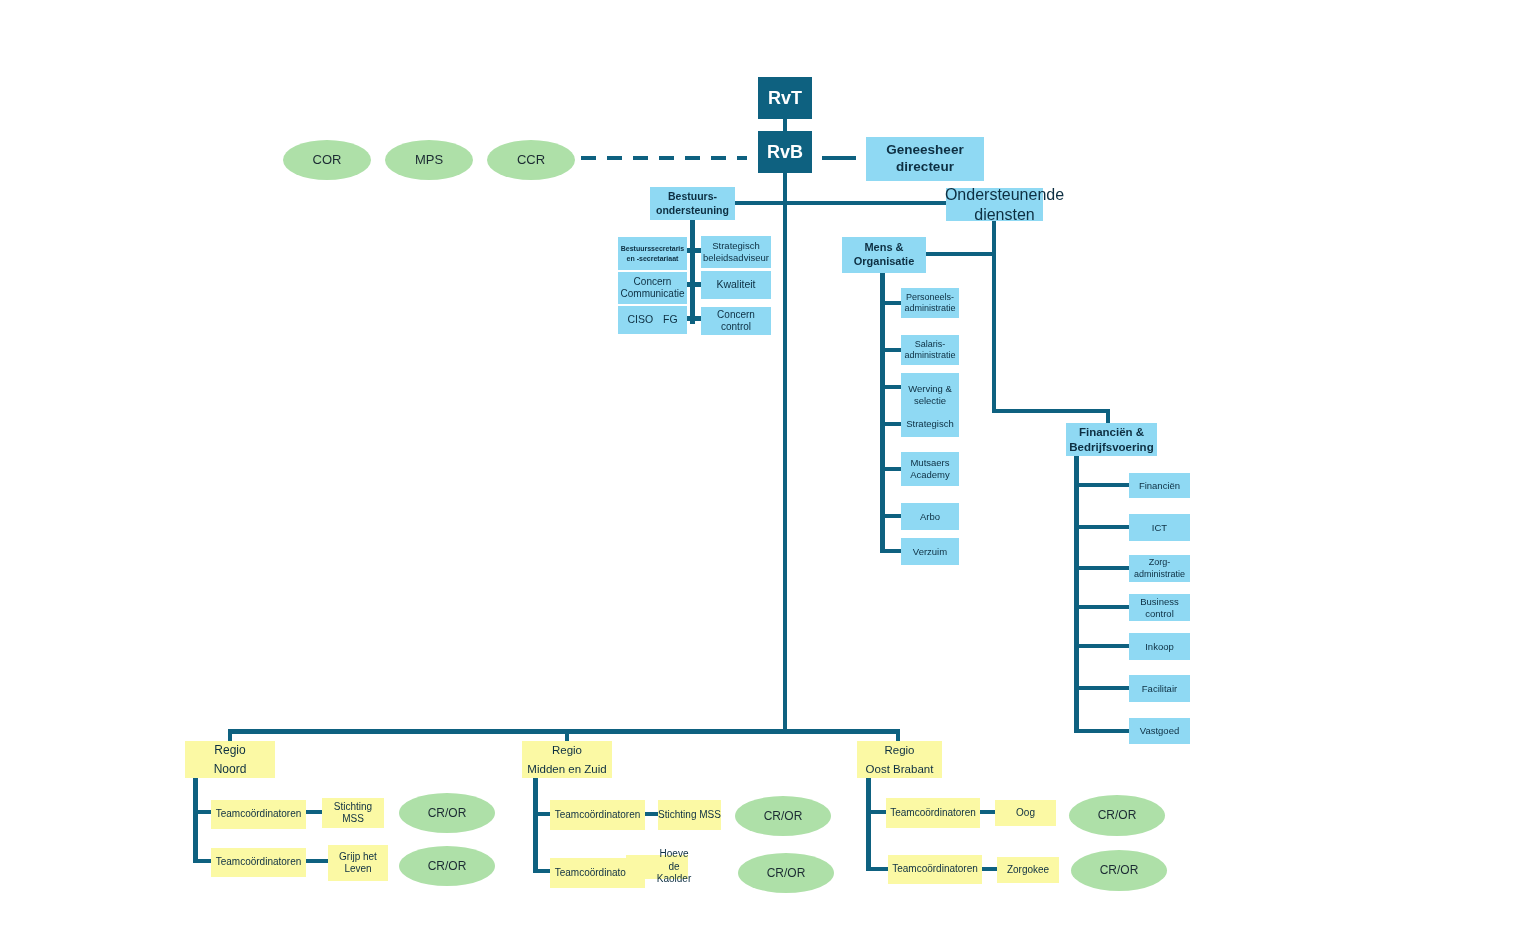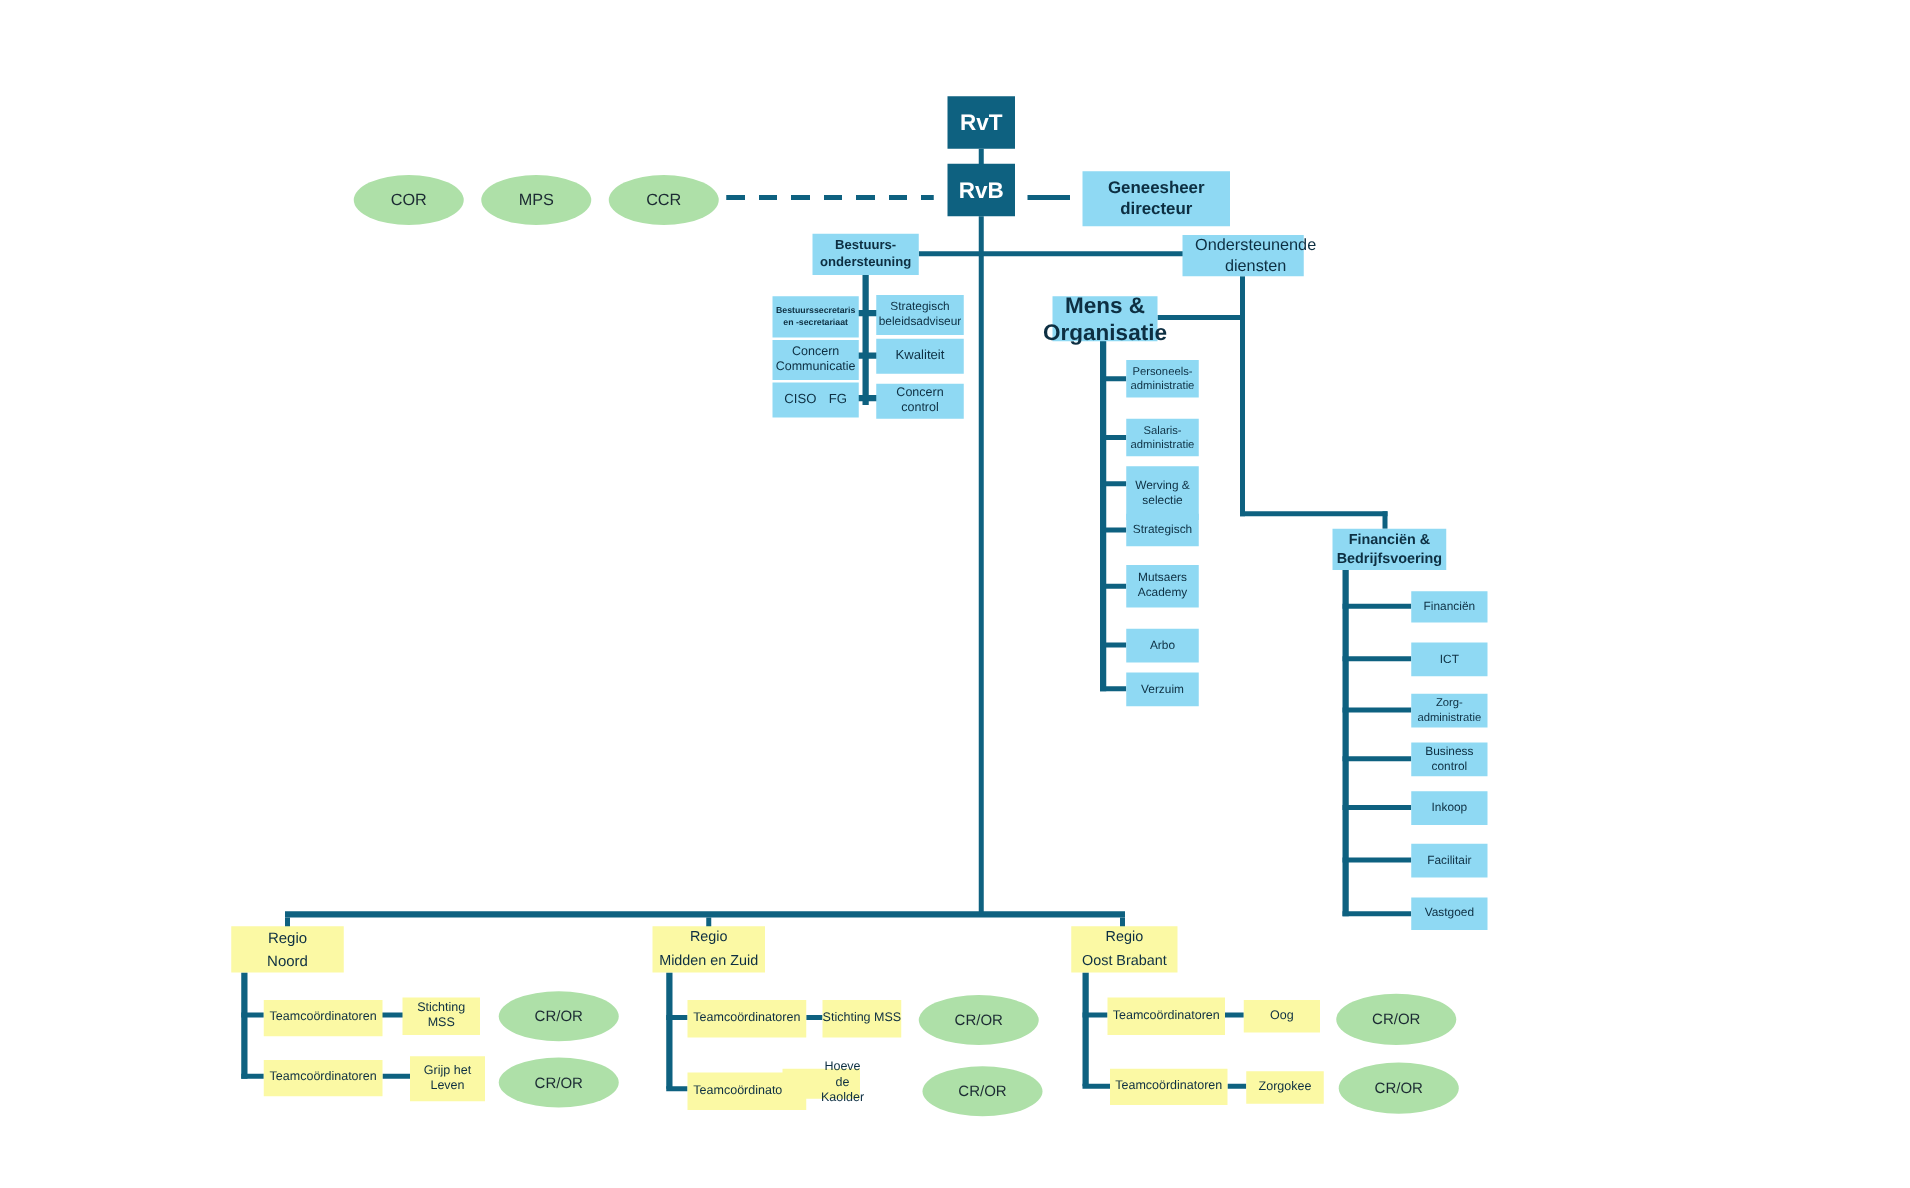--- a/index.html
+++ b/index.html
@@ -87,30 +87,30 @@
   <div class="node dark" style="left:758px;top:77px;width:54px;height:42px;">RvT</div>
   <div class="node dark" style="left:758px;top:131px;width:54px;height:42px;">RvB</div>
 
   <div class="node ellipse" style="left:283px;top:140px;width:88px;height:40px;font-size:13px;">COR</div>
   <div class="node ellipse" style="left:385px;top:140px;width:88px;height:40px;font-size:13px;">MPS</div>
   <div class="node ellipse" style="left:487px;top:140px;width:88px;height:40px;font-size:13px;">CCR</div>
 
   <div class="node blue hdr" style="left:866px;top:137px;width:118px;height:44px;font-size:13.5px;">Geneesheer directeur</div>
 
   <div class="node blue hdr" style="left:650px;top:187px;width:85px;height:33px;font-size:10.5px;">Bestuurs-ondersteuning</div>
-  <div class="node blue hdr" style="left:946px;top:188px;width:97px;height:33px;font-size:13px;font-weight:500;padding-left:20px;">Ondersteunende diensten</div>
+  <div class="node blue hdr" style="left:946px;top:188px;width:97px;height:33px;font-size:16px;font-weight:500;padding-left:20px;">Ondersteunende diensten</div>
 
   <div class="node blue tiny" style="left:618px;top:237px;width:69px;height:33px;">Bestuurssecretaris en -secretariaat</div>
   <div class="node blue md" style="left:618px;top:272px;width:69px;height:32px;font-size:10px;">Concern Communicatie</div>
   <div class="node blue md wordsp" style="left:618px;top:306px;width:69px;height:28px;">CISO FG</div>
   <div class="node blue sm" style="left:701px;top:236px;width:70px;height:32px;">Strategisch beleidsadviseur</div>
   <div class="node blue md" style="left:701px;top:271px;width:70px;height:28px;">Kwaliteit</div>
   <div class="node blue md" style="left:701px;top:307px;width:70px;height:28px;font-size:10px;">Concern control</div>
 
-  <div class="node blue hdr" style="left:842px;top:237px;width:84px;height:36px;font-size:18px;">Mens &amp; Organisatie</div>
+  <div class="node blue hdr" style="left:842px;top:237px;width:84px;height:36px;font-size:11px;">Mens &amp; Organisatie</div>
   <div class="node blue sm" style="left:901px;top:288px;width:58px;height:30px;font-size:9px;">Personeels-administratie</div>
   <div class="node blue sm" style="left:901px;top:335px;width:58px;height:30px;font-size:9px;">Salaris-administratie</div>
   <div class="node blue sm" style="left:901px;top:373px;width:58px;height:43px;">Werving &amp; selectie</div>
   <div class="node blue sm" style="left:901px;top:411px;width:58px;height:26px;">Strategisch</div>
   <div class="node blue sm" style="left:901px;top:452px;width:58px;height:34px;">Mutsaers Academy</div>
   <div class="node blue sm" style="left:901px;top:503px;width:58px;height:27px;">Arbo</div>
   <div class="node blue sm" style="left:901px;top:538px;width:58px;height:27px;">Verzuim</div>
 
   <div class="node blue hdr" style="left:1066px;top:423px;width:91px;height:33px;font-size:11.5px;">Financiën &amp; Bedrijfsvoering</div>
   <div class="node blue sm" style="left:1129px;top:473px;width:61px;height:25px;">Financiën</div>

